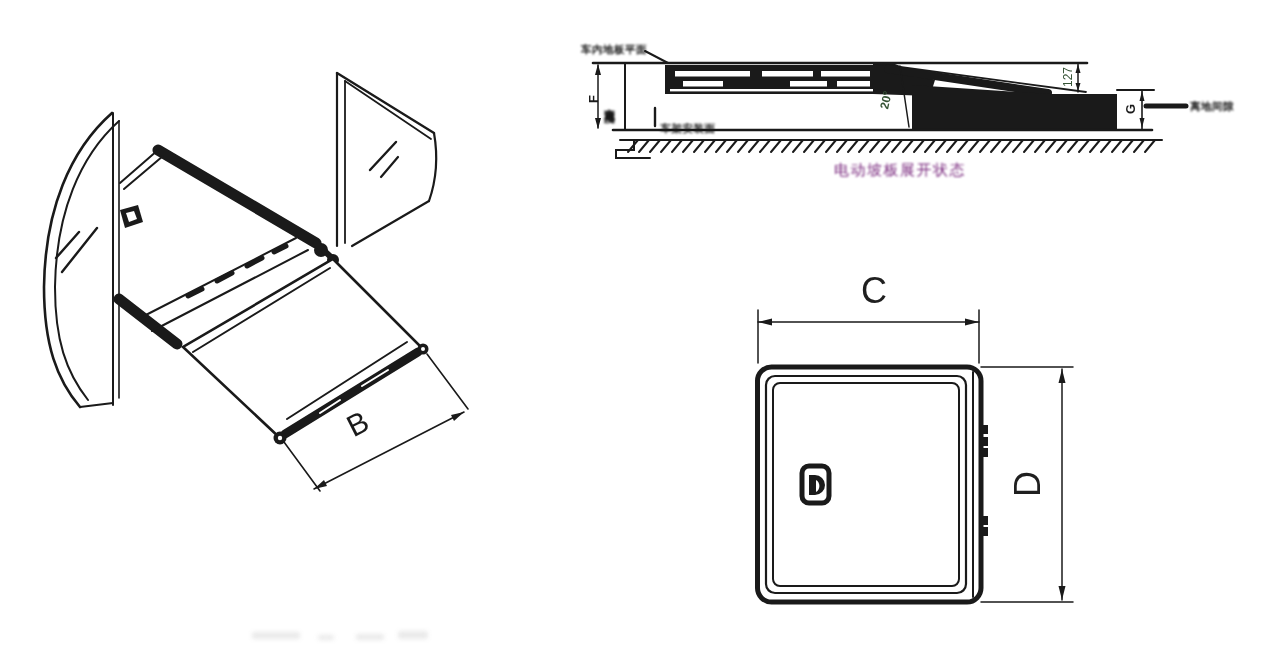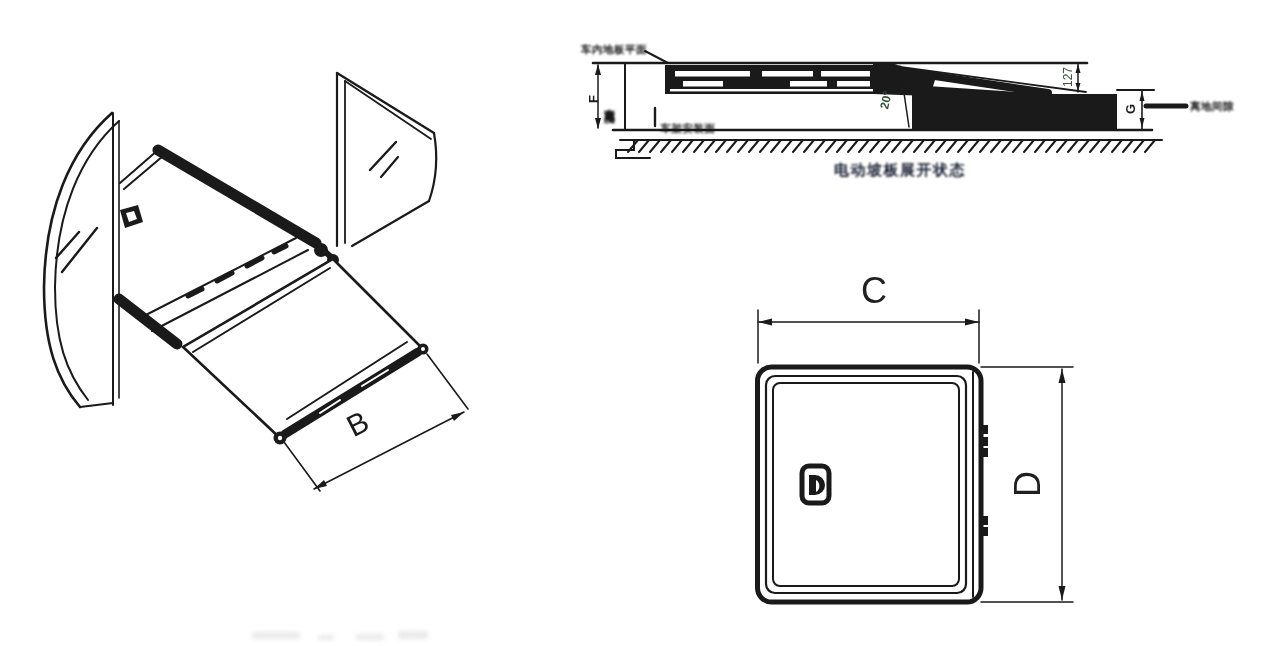--- a/index.html
+++ b/index.html
@@ -28,21 +28,21 @@
     font-size:10.5px;font-weight:700;color:#161616;
     filter:blur(1.1px);
     letter-spacing:0.5px;
   }
   .note-vert{
     font-size:11px;font-weight:700;color:#161616;
     writing-mode:vertical-rl;text-orientation:upright;
     filter:blur(1.2px);letter-spacing:1px;
   }
   .caption{
-    font-size:15px;font-weight:700;color:#0f172a;
+    font-size:15px;font-weight:400;color:#701a75;
     filter:blur(0.9px);
     letter-spacing:1.5px;
   }
   .smudge{
     position:absolute;background:#d9d9d9;filter:blur(2px);opacity:0.55;border-radius:2px;
   }
 </style>
 </head>
 <body>
 

